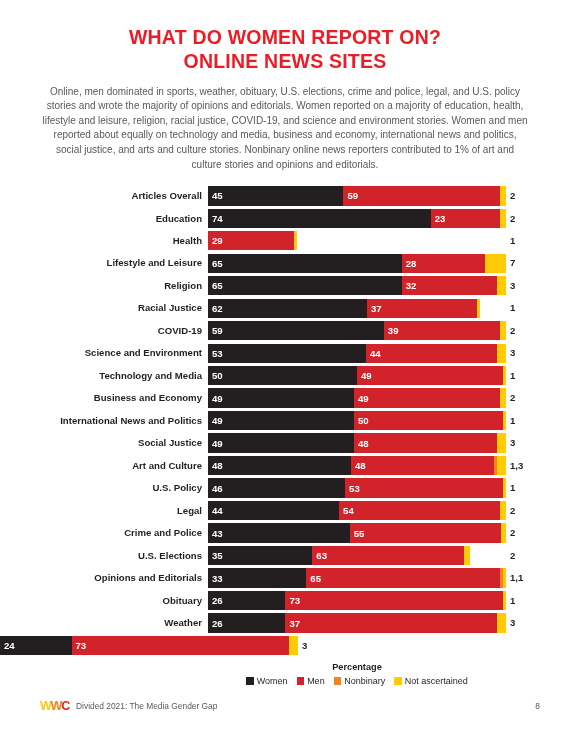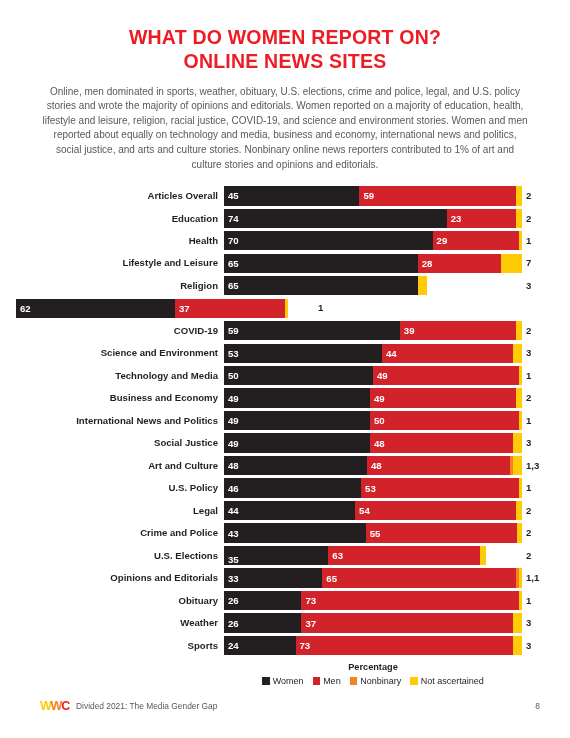--- a/index.html
+++ b/index.html
@@ -33,21 +33,21 @@
     width: 486px;
     font-size: 10px;
     line-height: 1.46;
     color: #58595b;
     text-align: center;
   }
 
   
   .chart {
     margin-top: 14px;
-    padding: 0 0 0 16px;
+    padding: 0 0 0 0;
   }
   .rows {
     display: flex;
     flex-direction: column;
     gap: 3.1px;
   }
   .row {
     display: flex;
     align-items: center;
     height: 19.4px;
@@ -208,23 +208,20 @@
           <div class="seg seg-men" style="width: 69.2323px;">
             <span>23</span>
           </div>
           <div class="seg seg-na" style="width: 6.0202px;"></div>
         </div>
         <div class="tail-label">2</div>
       </div>
       <div class="row">
         <div class="cat-label">Health</div>
         <div class="bar">
-          <div class="seg seg-women" style="width: 208.6px;">
-            <span>70</span>
-          </div>
           <div class="seg seg-men" style="width: 86.42px;">
             <span>29</span>
           </div>
           <div class="seg seg-na" style="width: 2.98px;"></div>
         </div>
         <div class="tail-label">1</div>
       </div>
       <div class="row">
         <div class="cat-label">Lifestyle and Leisure</div>
         <div class="bar">
@@ -237,25 +234,29 @@
           <div class="seg seg-na" style="width: 20.86px;"></div>
         </div>
         <div class="tail-label">7</div>
       </div>
       <div class="row">
         <div class="cat-label">Religion</div>
         <div class="bar">
           <div class="seg seg-women" style="width: 193.7px;">
             <span>65</span>
           </div>
+          <div class="seg seg-men" style="width: 95.36px;">
+            <span>32</span>
+          </div>
           <div class="seg seg-na" style="width: 8.94px;"></div>
         </div>
         <div class="tail-label">3</div>
       </div>
       <div class="row">
+        <div class="cat-label">Racial Justice</div>
         <div class="bar">
           <div class="seg seg-women" style="width: 159px;">
             <span>62</span>
           </div>
           <div class="seg seg-men" style="width: 110.26px;">
             <span>37</span>
           </div>
           <div class="seg seg-na" style="width: 2.98px;"></div>
         </div>
         <div class="tail-label">1</div>
@@ -387,21 +388,21 @@
           <div class="seg seg-men" style="width: 163.9px;">
             <span>55</span>
           </div>
           <div class="seg seg-na" style="width: 5.96px;"></div>
         </div>
         <div class="tail-label">2</div>
       </div>
       <div class="row">
         <div class="cat-label">U.S. Elections</div>
         <div class="bar">
-          <div class="seg seg-women" style="width: 104.3px; align-items: flex-end;">
+          <div class="seg seg-women" style="width: 104.3px;">
             <span>35</span>
           </div>
           <div class="seg seg-men" style="width: 152px;">
             <span>63</span>
           </div>
           <div class="seg seg-na" style="width: 5.96px;"></div>
         </div>
         <div class="tail-label">2</div>
       </div>
       <div class="row">
@@ -438,21 +439,20 @@
             <span>26</span>
           </div>
           <div class="seg seg-men" style="width: 211.58px;">
             <span>37</span>
           </div>
           <div class="seg seg-na" style="width: 8.94px;"></div>
         </div>
         <div class="tail-label">3</div>
       </div>
       <div class="row">
-        <div class="cat-label">Sports</div>
         <div class="bar">
           <div class="seg seg-women" style="width: 71.52px;">
             <span>24</span>
           </div>
           <div class="seg seg-men" style="width: 217.54px;">
             <span>73</span>
           </div>
           <div class="seg seg-na" style="width: 8.94px;"></div>
         </div>
         <div class="tail-label">3</div>

